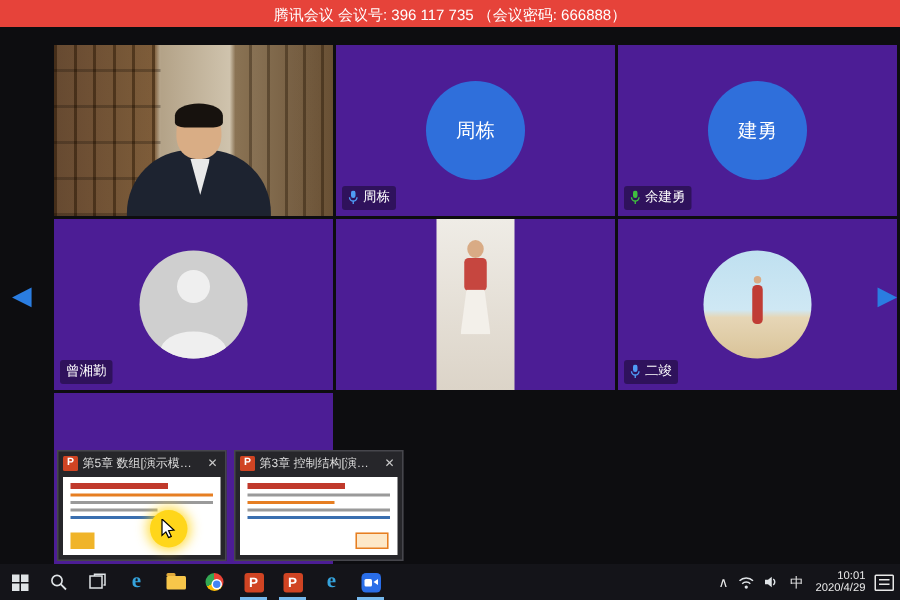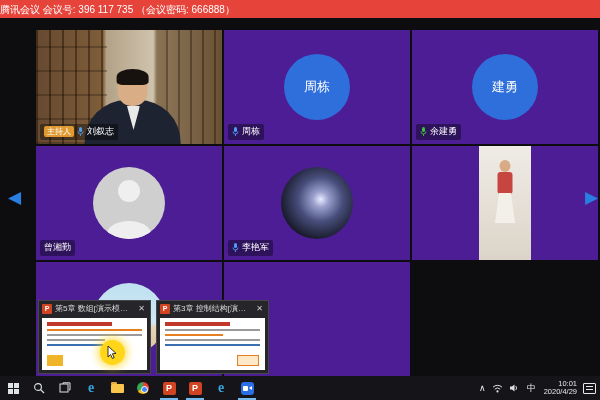--- a/index.html
+++ b/index.html
@@ -1,21 +1,21 @@
 <!DOCTYPE html>
 <html><head>
 <meta charset="utf-8">
 <style>
   * { margin:0; padding:0; box-sizing:border-box; }
   html,body { width:600px; height:400px; overflow:hidden; }
   body { position:relative; background:#0d0d10; font-family:"Liberation Sans", sans-serif; }
 
   
   .titlebar { position:absolute; top:0; left:0; right:0; height:19px; background:#e6433a;
-    color:#fff; font-size:10px; display:flex; align-items:center; }
+    color:#fff; font-size:10px; display:flex; align-items:center; justify-content:center; }
 
   
   .stage { position:absolute; top:18px; left:0; right:0; bottom:24px; background:#0d0d10; }
   .grid { position:absolute; left:36px; right:2px; top:12px; bottom:0;
     display:grid; grid-template-columns:repeat(3,1fr); grid-template-rows:repeat(3,1fr); gap:2px; }
   .tile { position:relative; background:#4c1d95; overflow:hidden; }
 
   .avatar { position:absolute; left:50%; top:50%; transform:translate(-50%,-50%);
     width:66px; height:66px; border-radius:50%; display:flex; align-items:center; justify-content:center; }
   .avatar-blue { background:#2f6fdb; color:#fff; font-size:13px; }
@@ -145,31 +145,20 @@
     <div class="tile video-feed">
       <div class="shelf-lines"></div>
       <div class="shelf-lines-r"></div>
       <div class="person">
         <div class="suit"></div>
           <div class="shirt"></div>
         <div class="head">
             <div class="hair"></div>
           </div>
       </div>
-      <div class="label">
-        <span class="badge">主持人</span>
-        <span class="mic">
-          <svg width="7" height="9" viewBox="0 0 7 9">
-              <rect x="2" y="0" width="3" height="5" rx="1.5" fill="currentColor"></rect>
-              <path d="M1 4.5a2.5 2.5 0 0 0 5 0" fill="none" stroke="currentColor" stroke-width="0.9"></path>
-              <line x1="3.5" y1="7" x2="3.5" y2="9" stroke="currentColor" stroke-width="0.9"></line>
-            </svg>
-        </span>
-        <span>刘叙志</span>
-      </div>
     </div>
 
     <div class="tile">
       <div class="avatar avatar-blue">
         <span>周栋</span>
       </div>
       <div class="label">
         <span class="mic">
           <svg width="7" height="9" viewBox="0 0 7 9">
               <rect x="2" y="0" width="3" height="5" rx="1.5" fill="currentColor"></rect>
@@ -201,33 +190,20 @@
       <div class="avatar avatar-sil">
         <div class="sil-head"></div>
           <div class="sil-body"></div>
       </div>
       <div class="label">
         <span>曾湘勤</span>
       </div>
     </div>
 
 
-    <div class="tile">
-      <div class="avatar avatar-galaxy"></div>
-      <div class="label">
-        <span class="mic">
-          <svg width="7" height="9" viewBox="0 0 7 9">
-              <rect x="2" y="0" width="3" height="5" rx="1.5" fill="currentColor"></rect>
-              <path d="M1 4.5a2.5 2.5 0 0 0 5 0" fill="none" stroke="currentColor" stroke-width="0.9"></path>
-              <line x1="3.5" y1="7" x2="3.5" y2="9" stroke="currentColor" stroke-width="0.9"></line>
-            </svg>
-        </span>
-        <span>李艳军</span>
-      </div>
-    </div>
 
     <div class="tile">
       <div class="portrait-strip">
         <div class="p-head"></div>
           <div class="p-top"></div>
           <div class="p-skirt"></div>
       </div>
     </div>
 
     <div class="tile">

